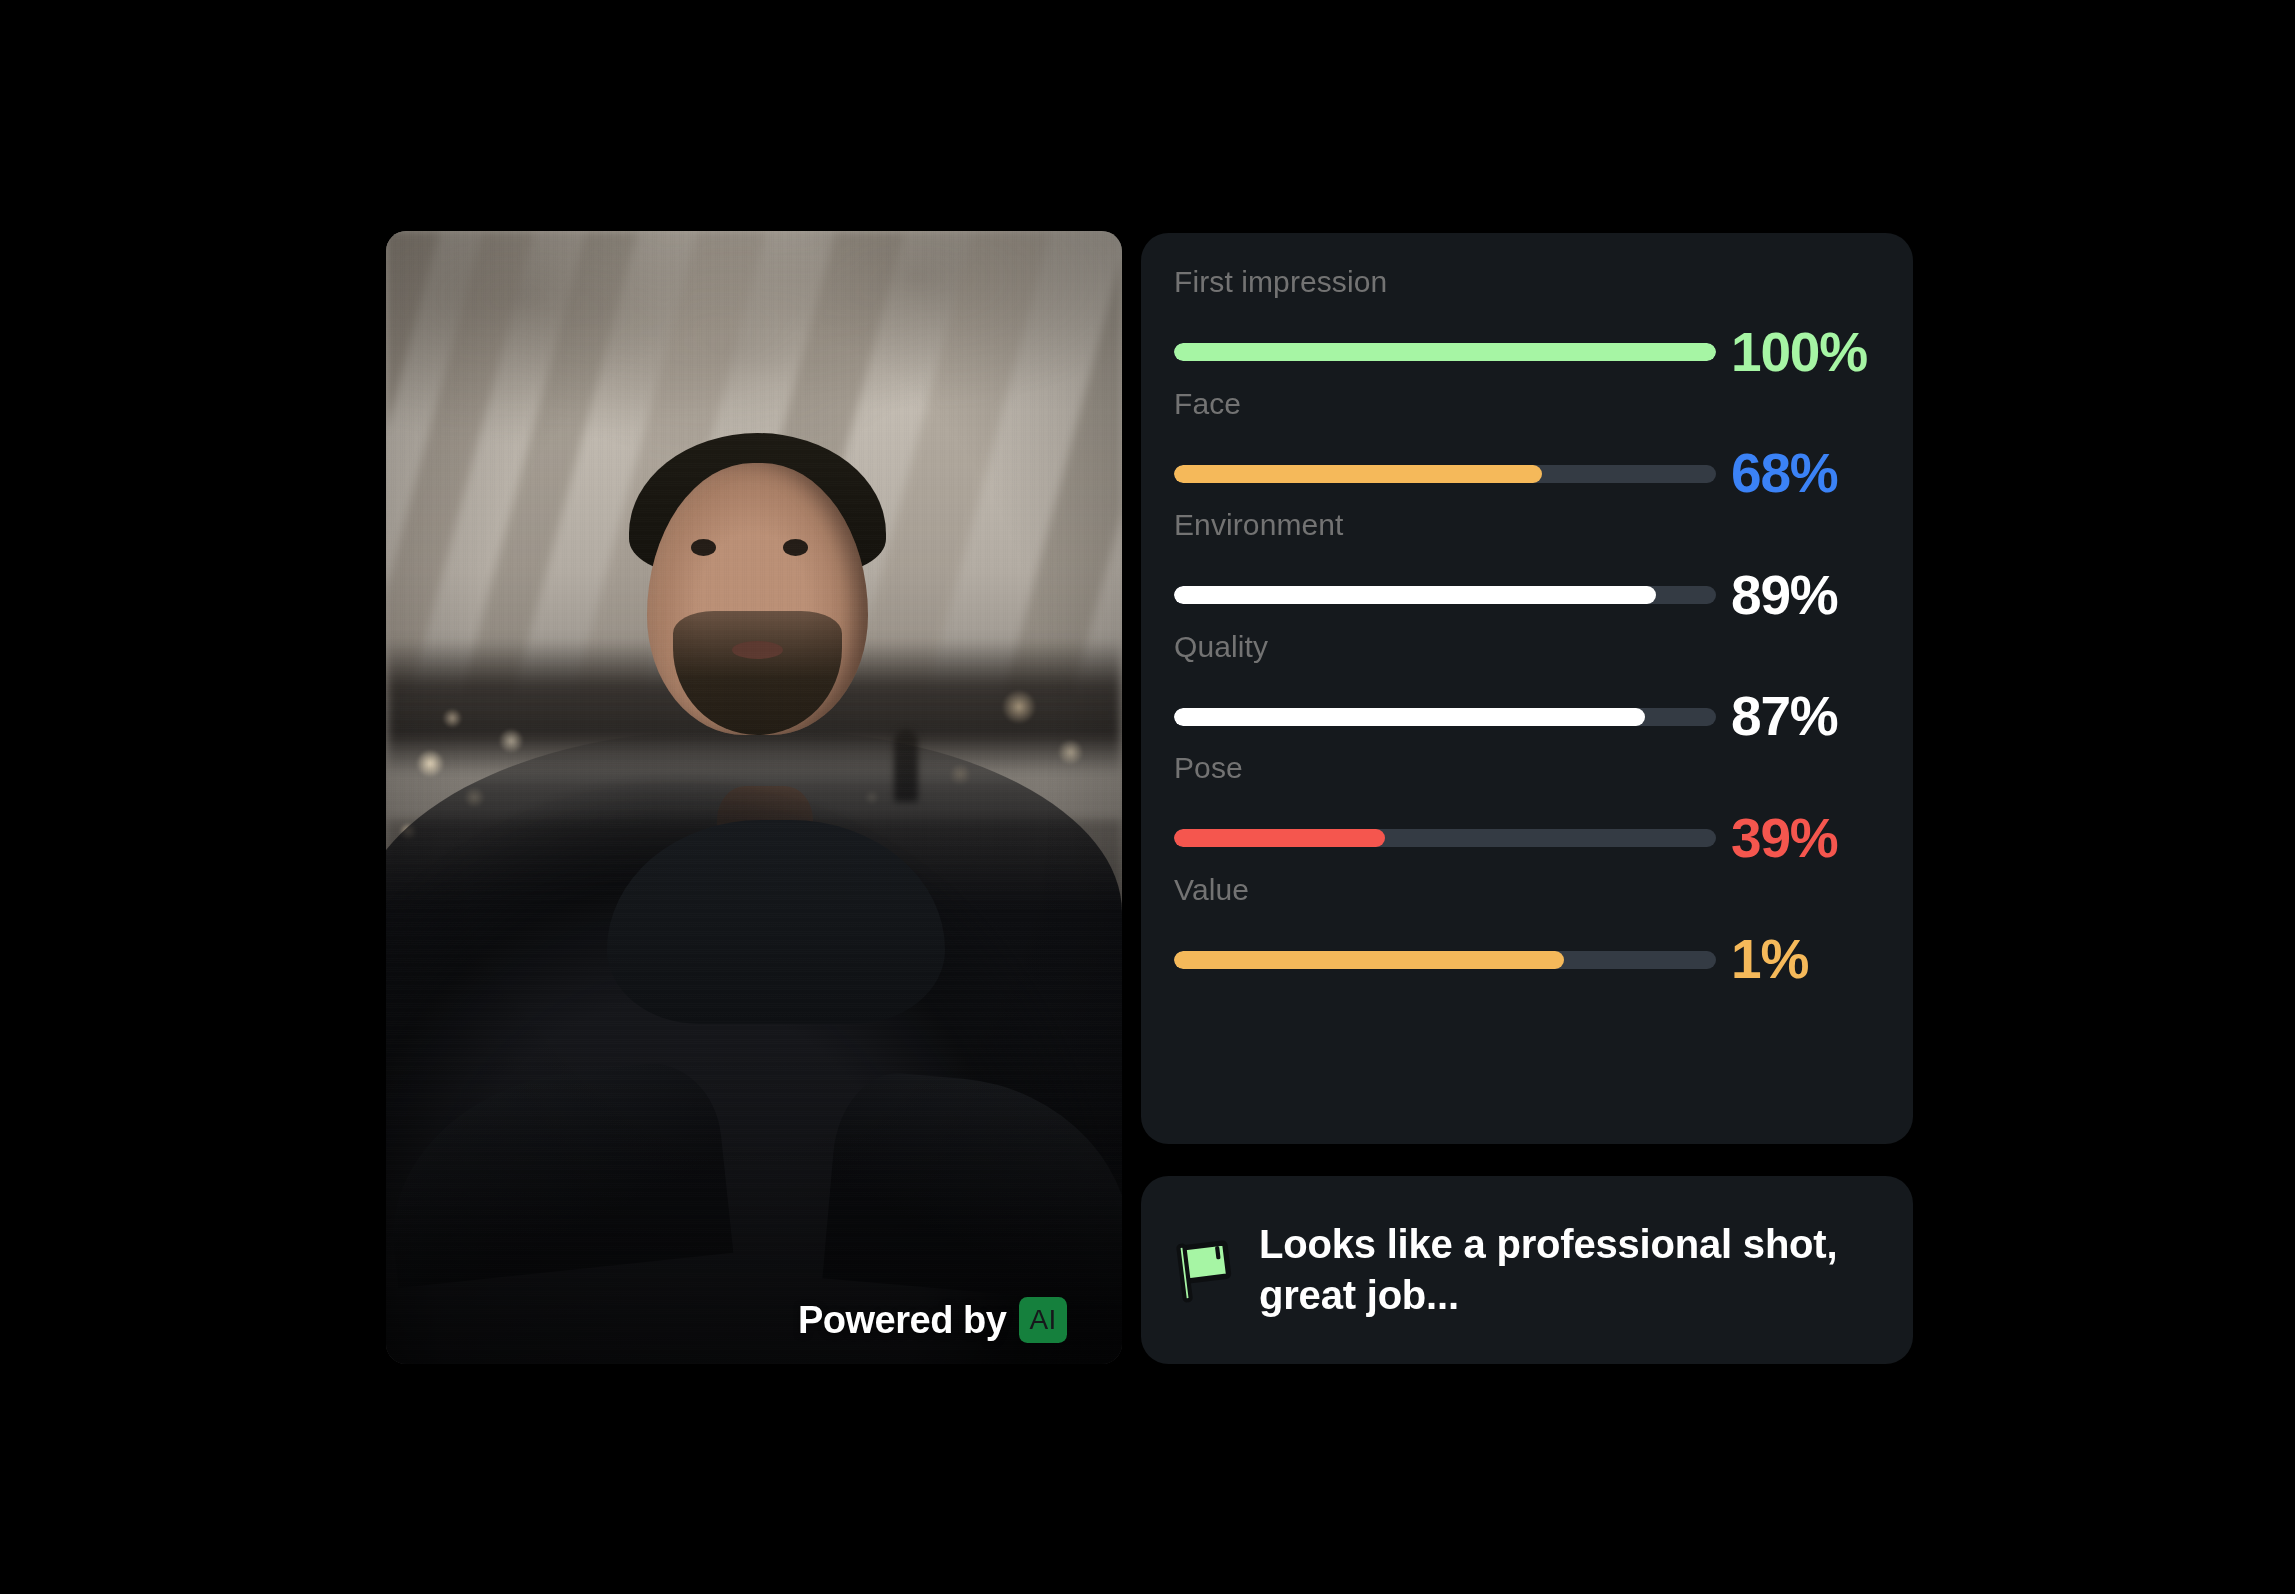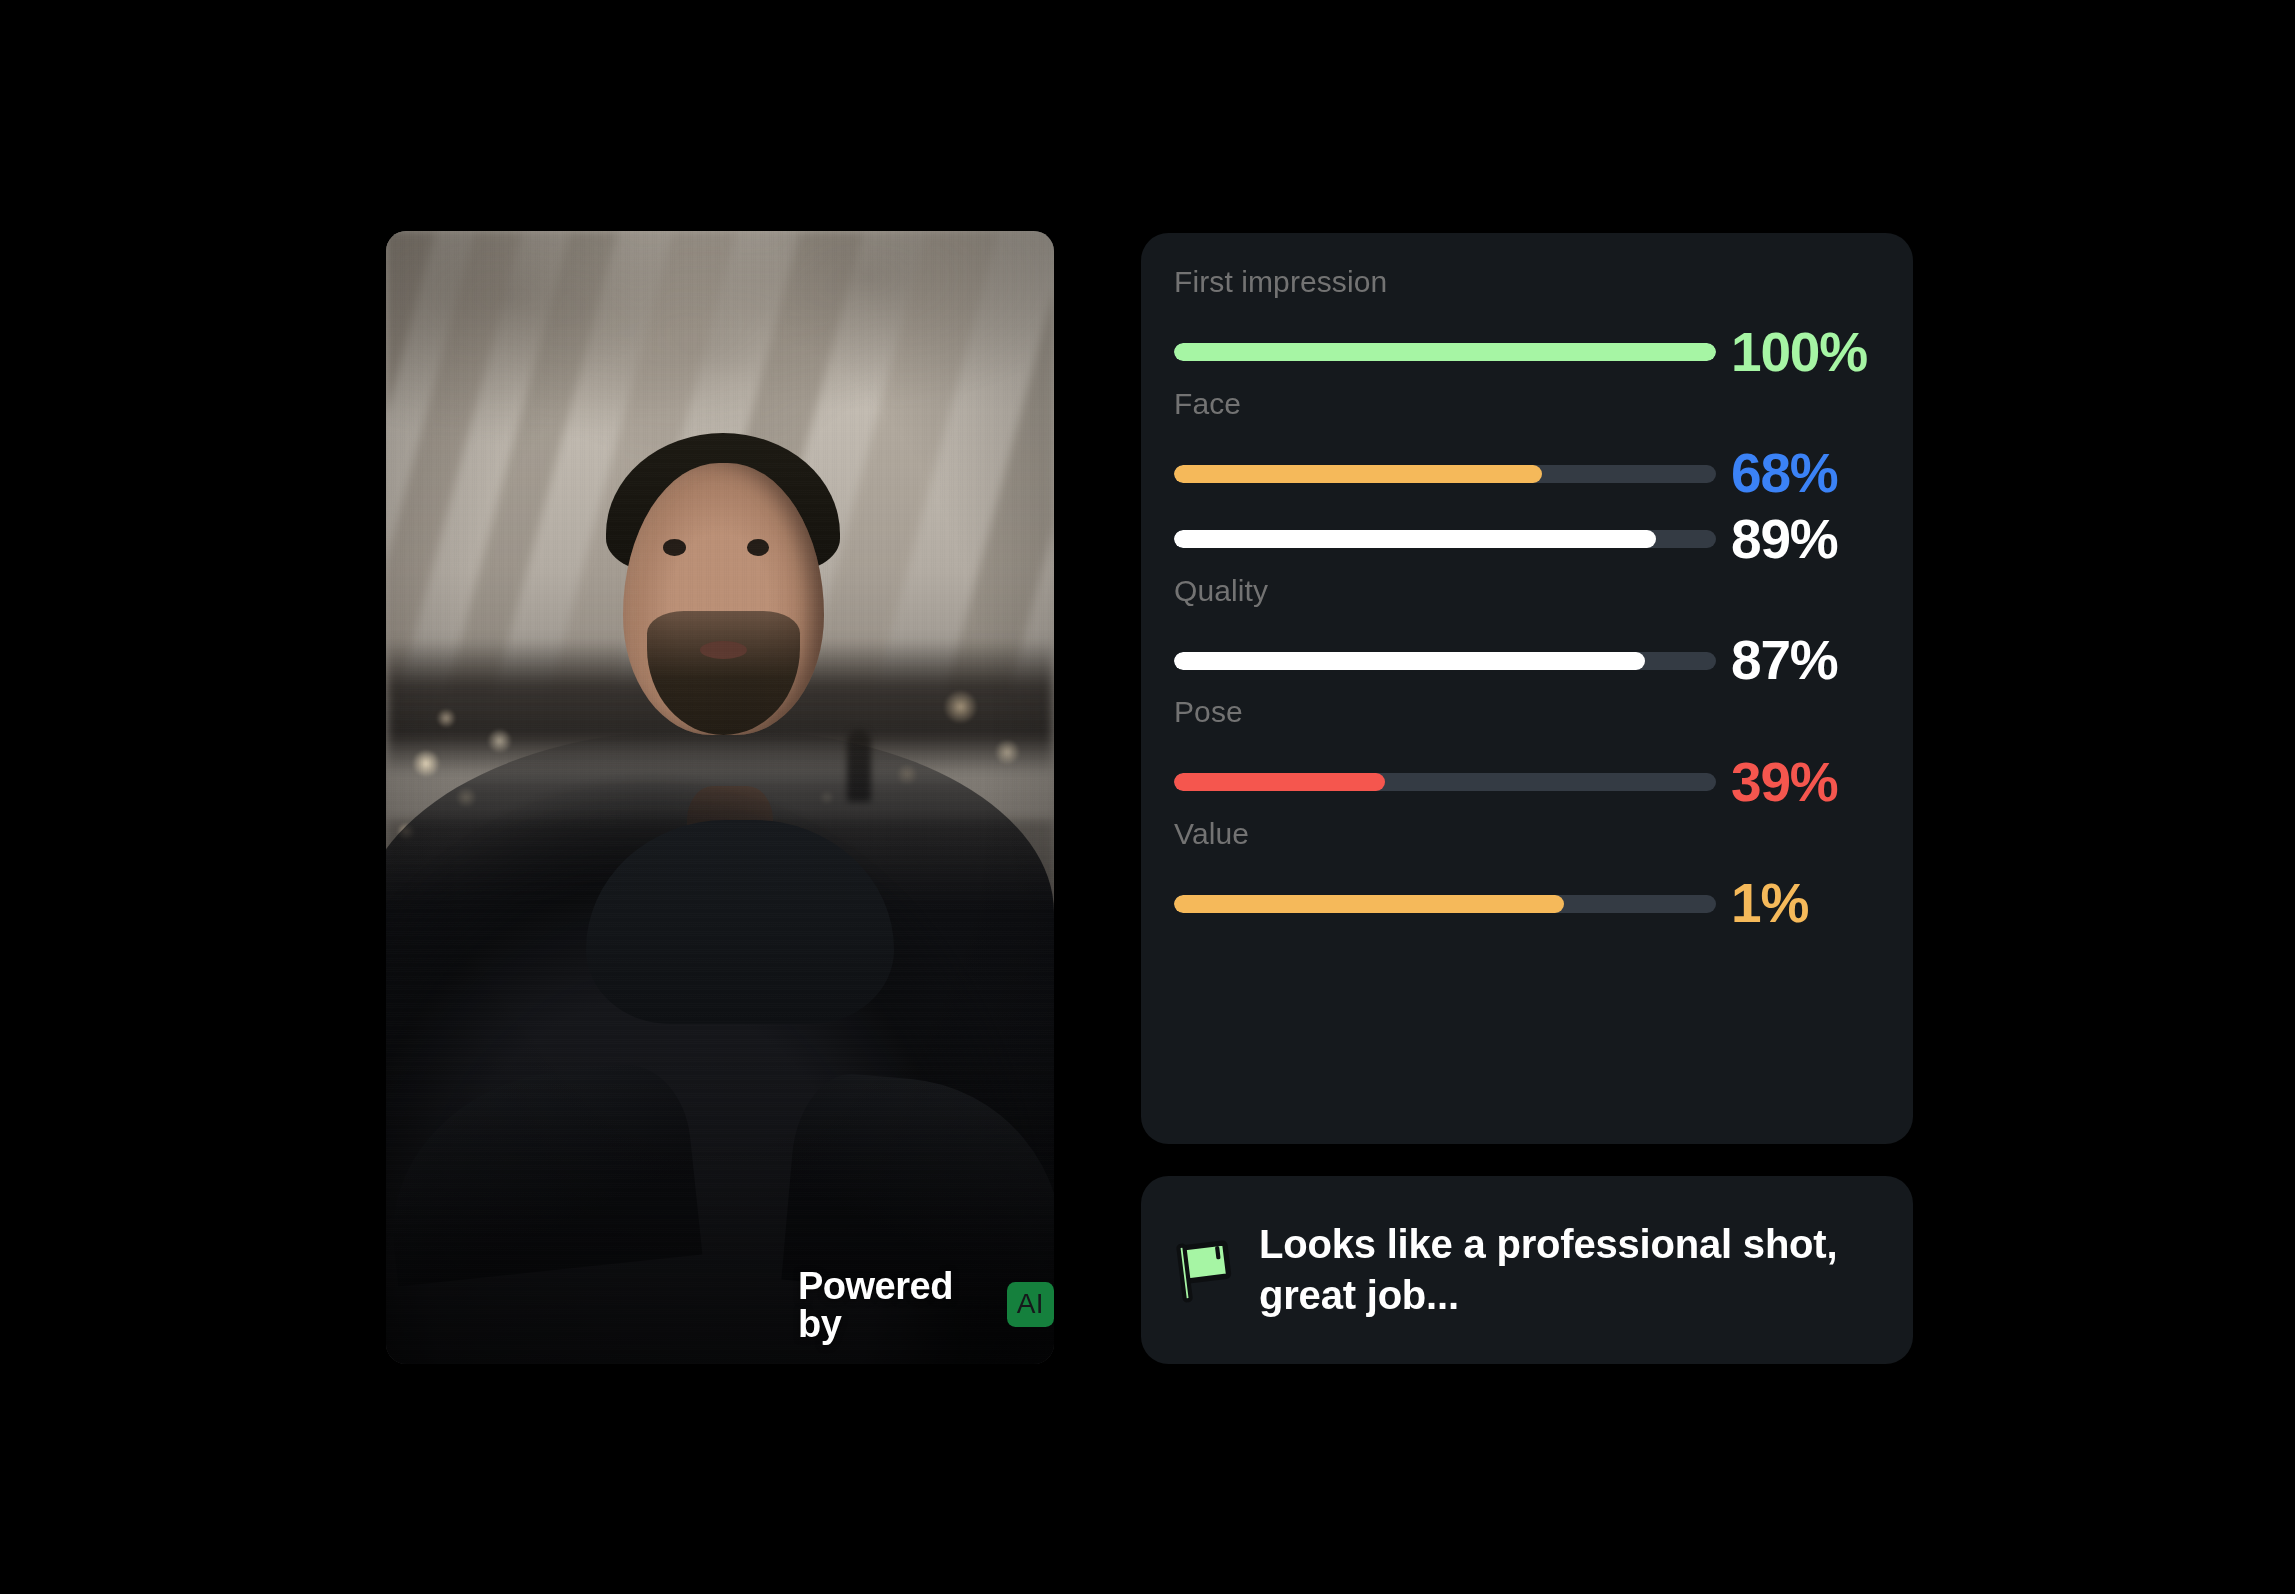--- a/index.html
+++ b/index.html
@@ -21,21 +21,21 @@
     width: 2295px;
     height: 1594px;
     background: #000000;
   }
 
   
   #photo-card {
     position: absolute;
     left: 386px;
     top: 231px;
-    width: 668px;
+    width: 736px;
     height: 1133px;
     border-radius: 20.3px;
     overflow: hidden;
     background: #1b1b1d;
   }
 
   
   .ph-layer { position: absolute; inset: 0; }
 
   .ph-bg {
@@ -382,20 +382,21 @@
       <div class="metric-row">
         <div class="metric-label">Face</div>
         <div class="metric-line">
           <div class="bar-track" style="background: rgb(52, 59, 68);">
             <div class="bar-fill" style="width: 68%; background: rgb(245, 185, 90);"></div>
           </div>
           <div class="metric-value" style="color: #3b82f6;">68%</div>
         </div>
       </div>
       <div class="metric-row">
+        <div class="metric-label">Environment</div>
         <div class="metric-line">
           <div class="bar-track" style="background: rgb(52, 59, 68);">
             <div class="bar-fill" style="width: 89%; background: rgb(255, 255, 255);"></div>
           </div>
           <div class="metric-value" style="color: rgb(255, 255, 255);">89%</div>
         </div>
       </div>
       <div class="metric-row">
         <div class="metric-label">Quality</div>
         <div class="metric-line">

